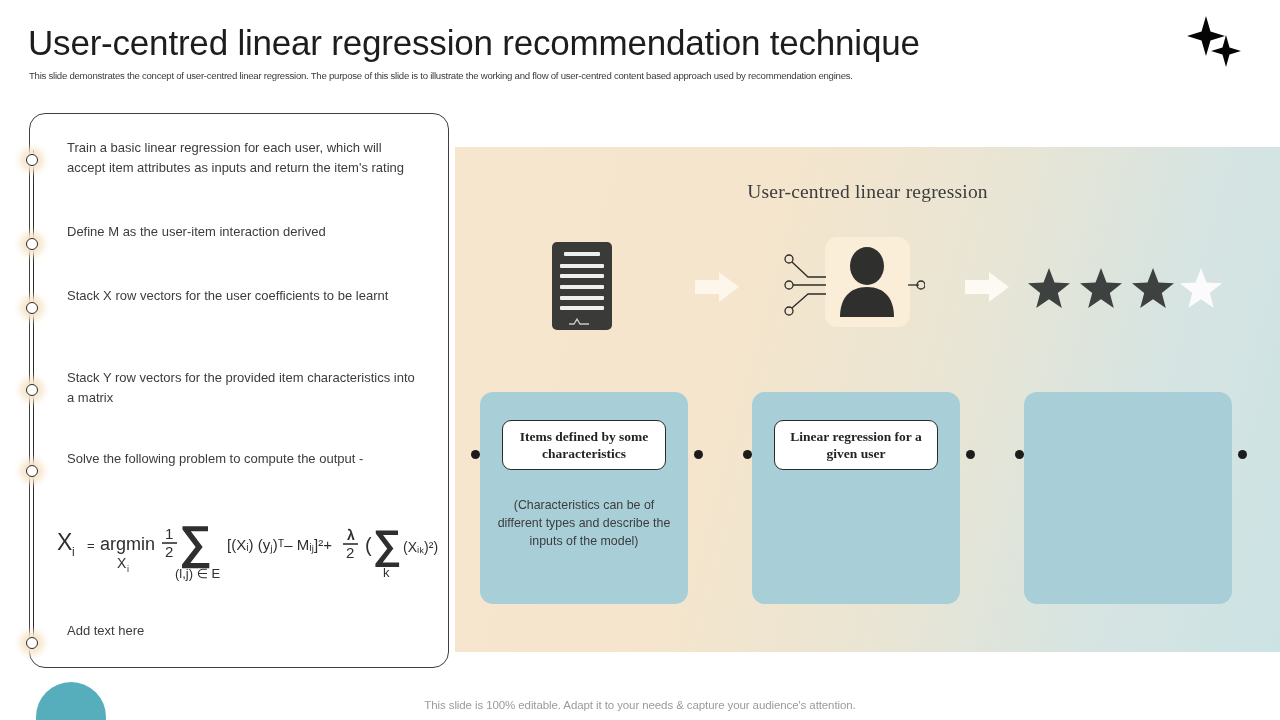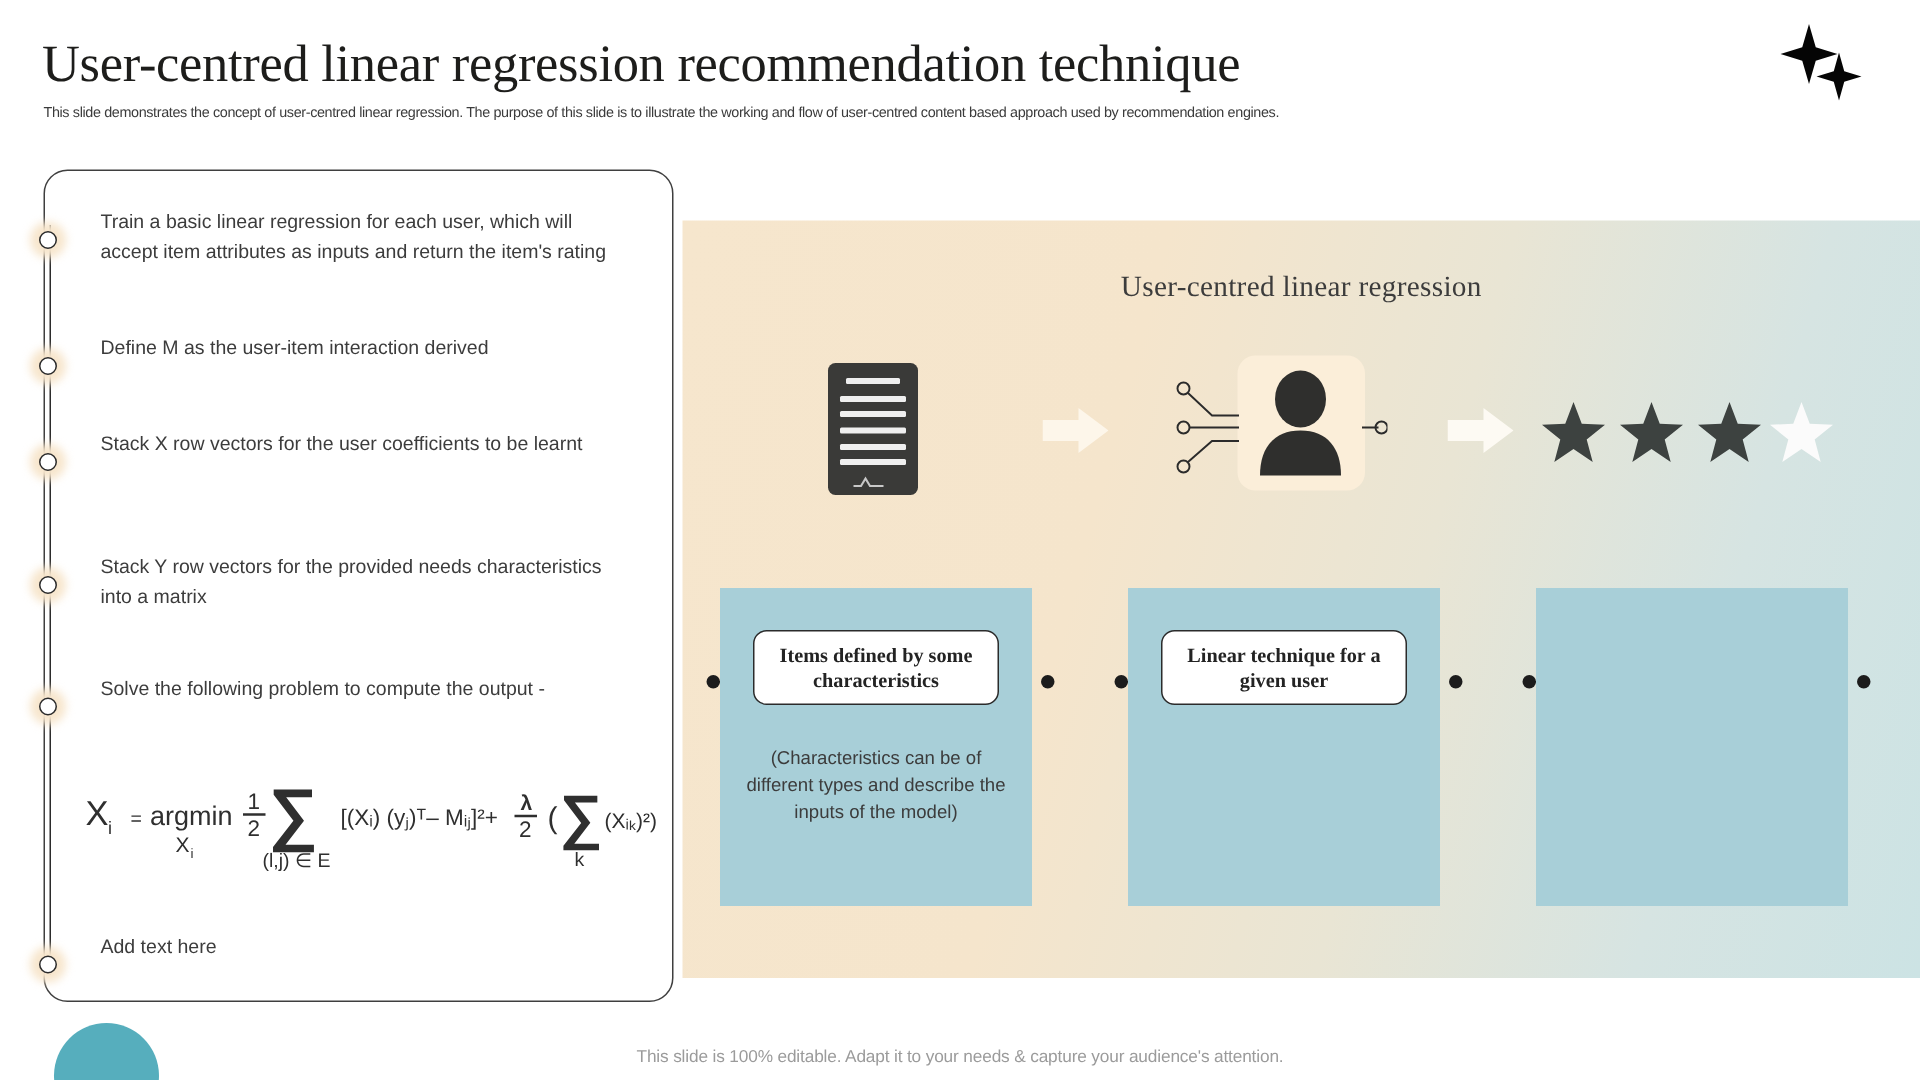--- a/index.html
+++ b/index.html
@@ -21,21 +21,21 @@
     width: 1280px;
     height: 720px;
     background: #ffffff;
   }
 
   
   .page-title {
     position: absolute;
     left: 28px;
     top: 22px;
-    font-family: Liberation Serif, serif;
+    font-family: Liberation Sans, sans-serif;
     font-size: 35px;
     line-height: 42px;
     color: #1d1d1b;
     letter-spacing: -0.2px;
     white-space: nowrap;
   }
   .page-subtitle {
     position: absolute;
     left: 29px;
     top: 69px;
@@ -217,20 +217,21 @@
     height: 44px;
   }
 
   
   .box {
     position: absolute;
     top: 245px;
     width: 208px;
     height: 212px;
     background: #a8cfd8;
+    border-radius: 13px;
   }
   .box-1 { left: 25px; }
   .box-2 { left: 297px; }
   .box-3 { left: 569px; }
   .box-head {
     position: absolute;
     left: 22px;
     top: 28px;
     width: 164px;
     min-height: 36px;
@@ -340,21 +341,21 @@
         <span class="bullet-dot"></span>
     </span>
     <span class="bullet-text">Stack X row vectors for the user coefficients to be learnt</span>
   </div>
 
   <div class="bullet-row" style="top:378px">
     <span class="bullet-marker">
       <span class="bullet-glow"></span>
         <span class="bullet-dot"></span>
     </span>
-    <span class="bullet-text">Stack Y row vectors for the provided needs characteristics into a matrix</span>
+    <span class="bullet-text">Stack Y row vectors for the provided item characteristics into a matrix</span>
   </div>
 
   <div class="bullet-row" style="top:459px">
     <span class="bullet-marker">
       <span class="bullet-glow"></span>
         <span class="bullet-dot"></span>
     </span>
     <span class="bullet-text">Solve the following problem to compute the output -</span>
   </div>
 
@@ -487,21 +488,21 @@
       <span class="conn-line" style="left:8px; width:20px"></span>
       <span class="conn-dot" style="left:223px"></span>
     </div>
 
     <div class="box box-1">
       <div class="box-head">Items defined by some characteristics</div>
       <div class="box-body">(Characteristics can be of different types and describe the inputs of the model)</div>
     </div>
 
     <div class="box box-2">
-      <div class="box-head">Linear technique for a given user</div>
+      <div class="box-head">Linear regression for a given user</div>
     </div>
 
     <div class="box box-3">
     </div>
 
   </div>
 
   <div class="half-circle"></div>
   <div class="footer-note">This slide is 100% editable. Adapt it to your needs &amp; capture your audience's attention.</div>
 

